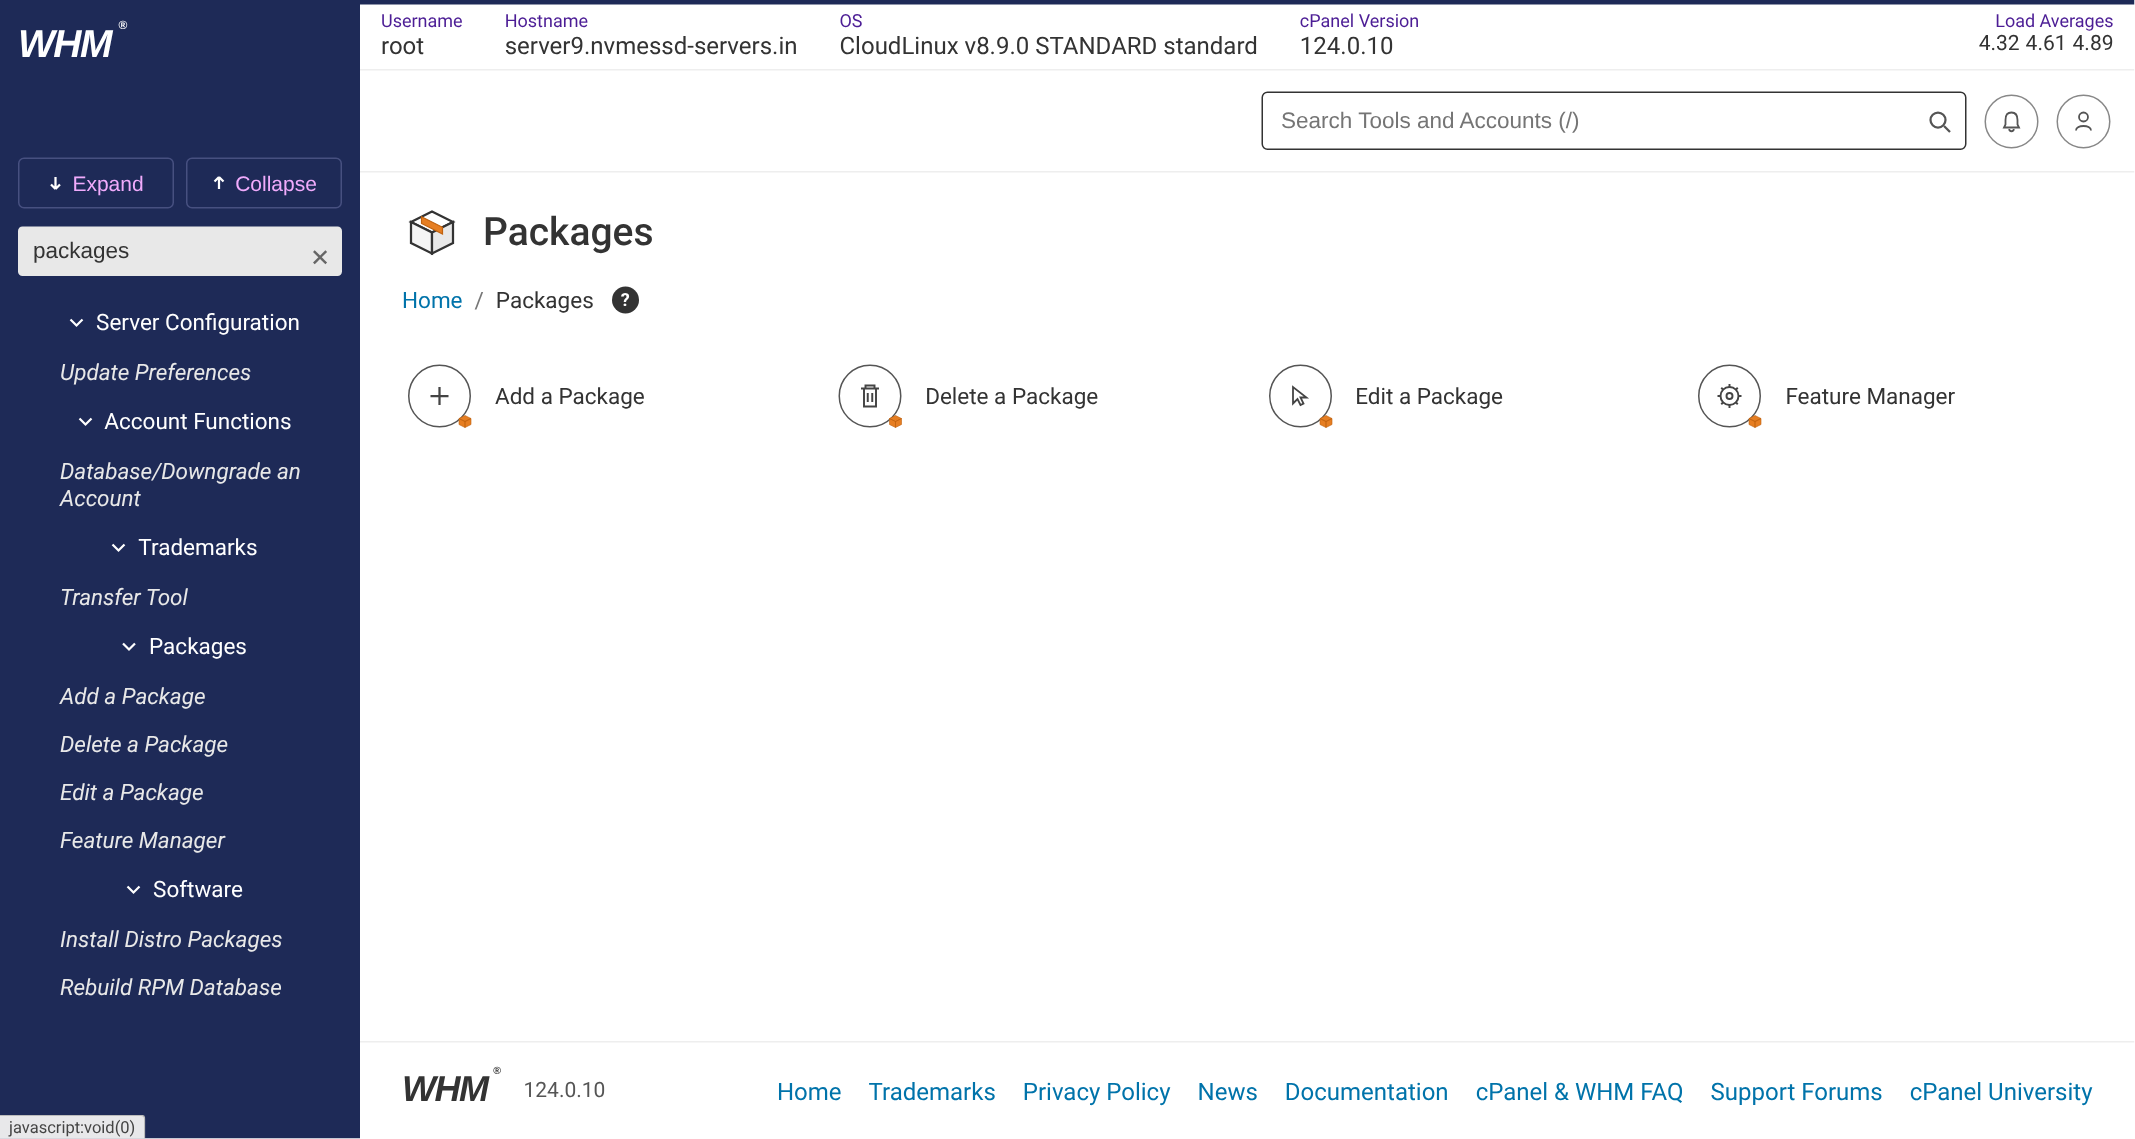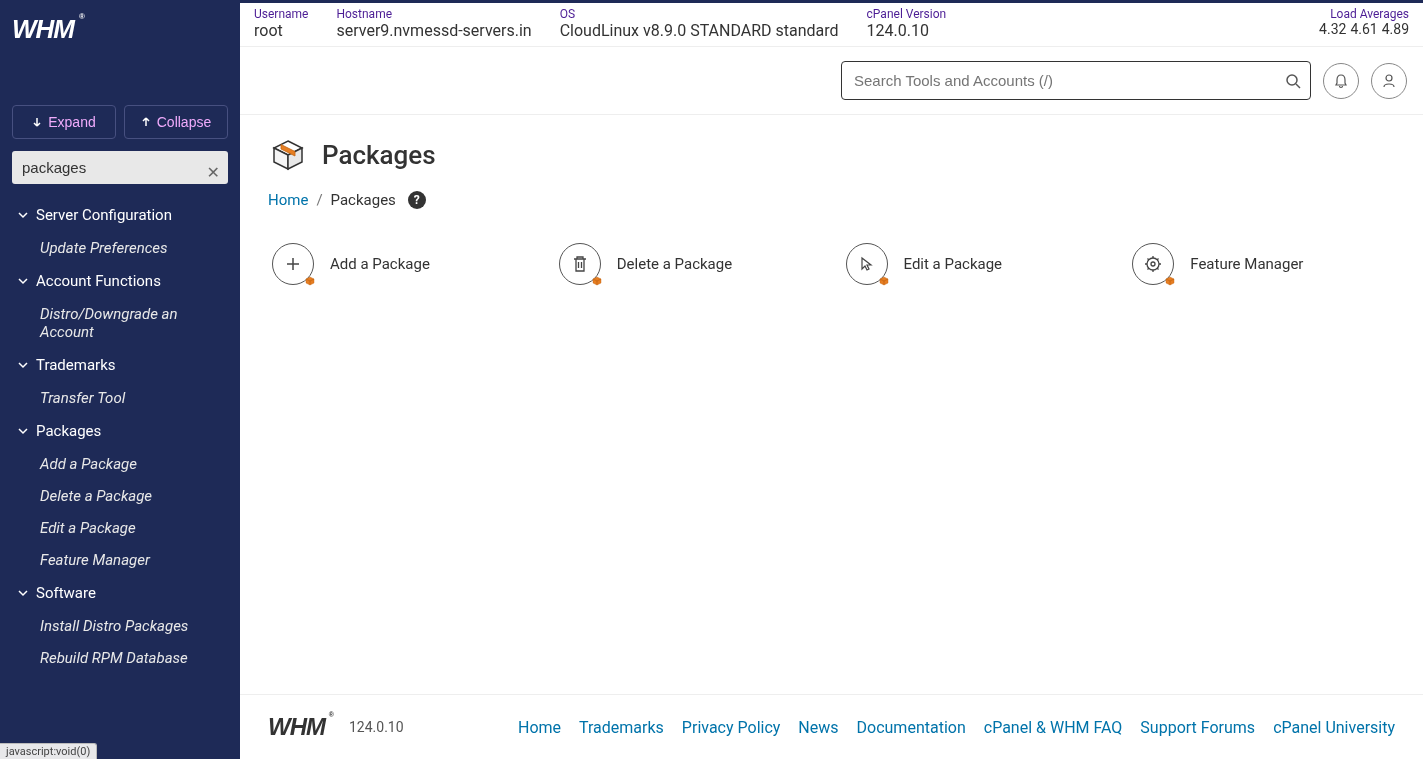--- a/index.html
+++ b/index.html
@@ -11,21 +11,21 @@
 .sidebar { width: 240px; background: #1e2a57; color: #fff; display: flex; flex-direction: column; flex-shrink: 0; }
 .logo-area { padding: 14px 12px 8px; }
 .logo-text { font-family: Arial, sans-serif; font-weight: 900; font-style: italic; font-size: 26px; letter-spacing: -1px; position: relative; display: inline-block; }
 .logo-text::after { content: "®"; font-size: 8px; position: absolute; top: -2px; right: -10px; font-style: normal; }
 .sidebar-controls { display: flex; gap: 8px; padding: 6px 12px 12px; }
 .ctrl-btn { flex: 1; background: transparent; border: 1px solid #475080; color: #f0abfc; padding: 8px 6px; border-radius: 4px; cursor: pointer; font-size: 14px; display: flex; align-items: center; justify-content: center; gap: 6px; margin-top: 46px; }
 .sidebar-search-wrap { padding: 0 12px 10px; position: relative; }
 .sidebar-search { width: 100%; background: #e8e8e8; border: none; padding: 8px 30px 8px 10px; border-radius: 3px; font-size: 15px; color: #333; }
 .sidebar-search-clear { position: absolute; right: 20px; top: 50%; transform: translateY(-55%); color: #666; cursor: pointer; font-size: 16px; }
 .nav { overflow-y: auto; flex: 1; padding-top: 4px; }
-.nav-group-header { display: flex; align-items: center; gap: 6px; padding: 8px 12px 8px 18px; cursor: pointer; font-size: 15px; }
+.nav-group-header { display: flex; align-items: center; gap: 6px; padding: 8px 12px 8px 18px; cursor: pointer; font-size: 15px; justify-content: center; }
 .nav-group-header .chev { width: 12px; display: inline-flex; }
 .nav-item { padding: 7px 12px 7px 40px; cursor: pointer; font-size: 15px; color: #e8e8e8; font-style: italic; }
 
 
 .main { flex: 1; display: flex; flex-direction: column; background: #fff; min-width: 0; }
 
 
 .infobar { display: flex; padding: 4px 14px 6px; border-bottom: 1px solid #eee; font-size: 13px; border-top: 3px solid #1e2a57; }
 .info-group { margin-right: 28px; }
 .info-label { color: #4c1d95; font-size: 12px; }
@@ -111,21 +111,21 @@
         </div>
         <div class="nav-item">Update Preferences</div>
         <div class="nav-group-header">
           <span class="chev">
             <svg width="10" height="10" viewBox="0 0 10 10">
               <path d="M1 3 L5 7 L9 3" stroke="#fff" stroke-width="1.5" fill="none"></path>
             </svg>
           </span>
           <span>Account Functions</span>
         </div>
-        <div class="nav-item">Distro/Downgrade an Account</div>
+        <div class="nav-item">Database/Downgrade an Account</div>
         <div class="nav-group-header">
           <span class="chev">
             <svg width="10" height="10" viewBox="0 0 10 10">
               <path d="M1 3 L5 7 L9 3" stroke="#fff" stroke-width="1.5" fill="none"></path>
             </svg>
           </span>
           <span>Trademarks</span>
         </div>
         <div class="nav-item">Transfer Tool</div>
         <div class="nav-group-header">

